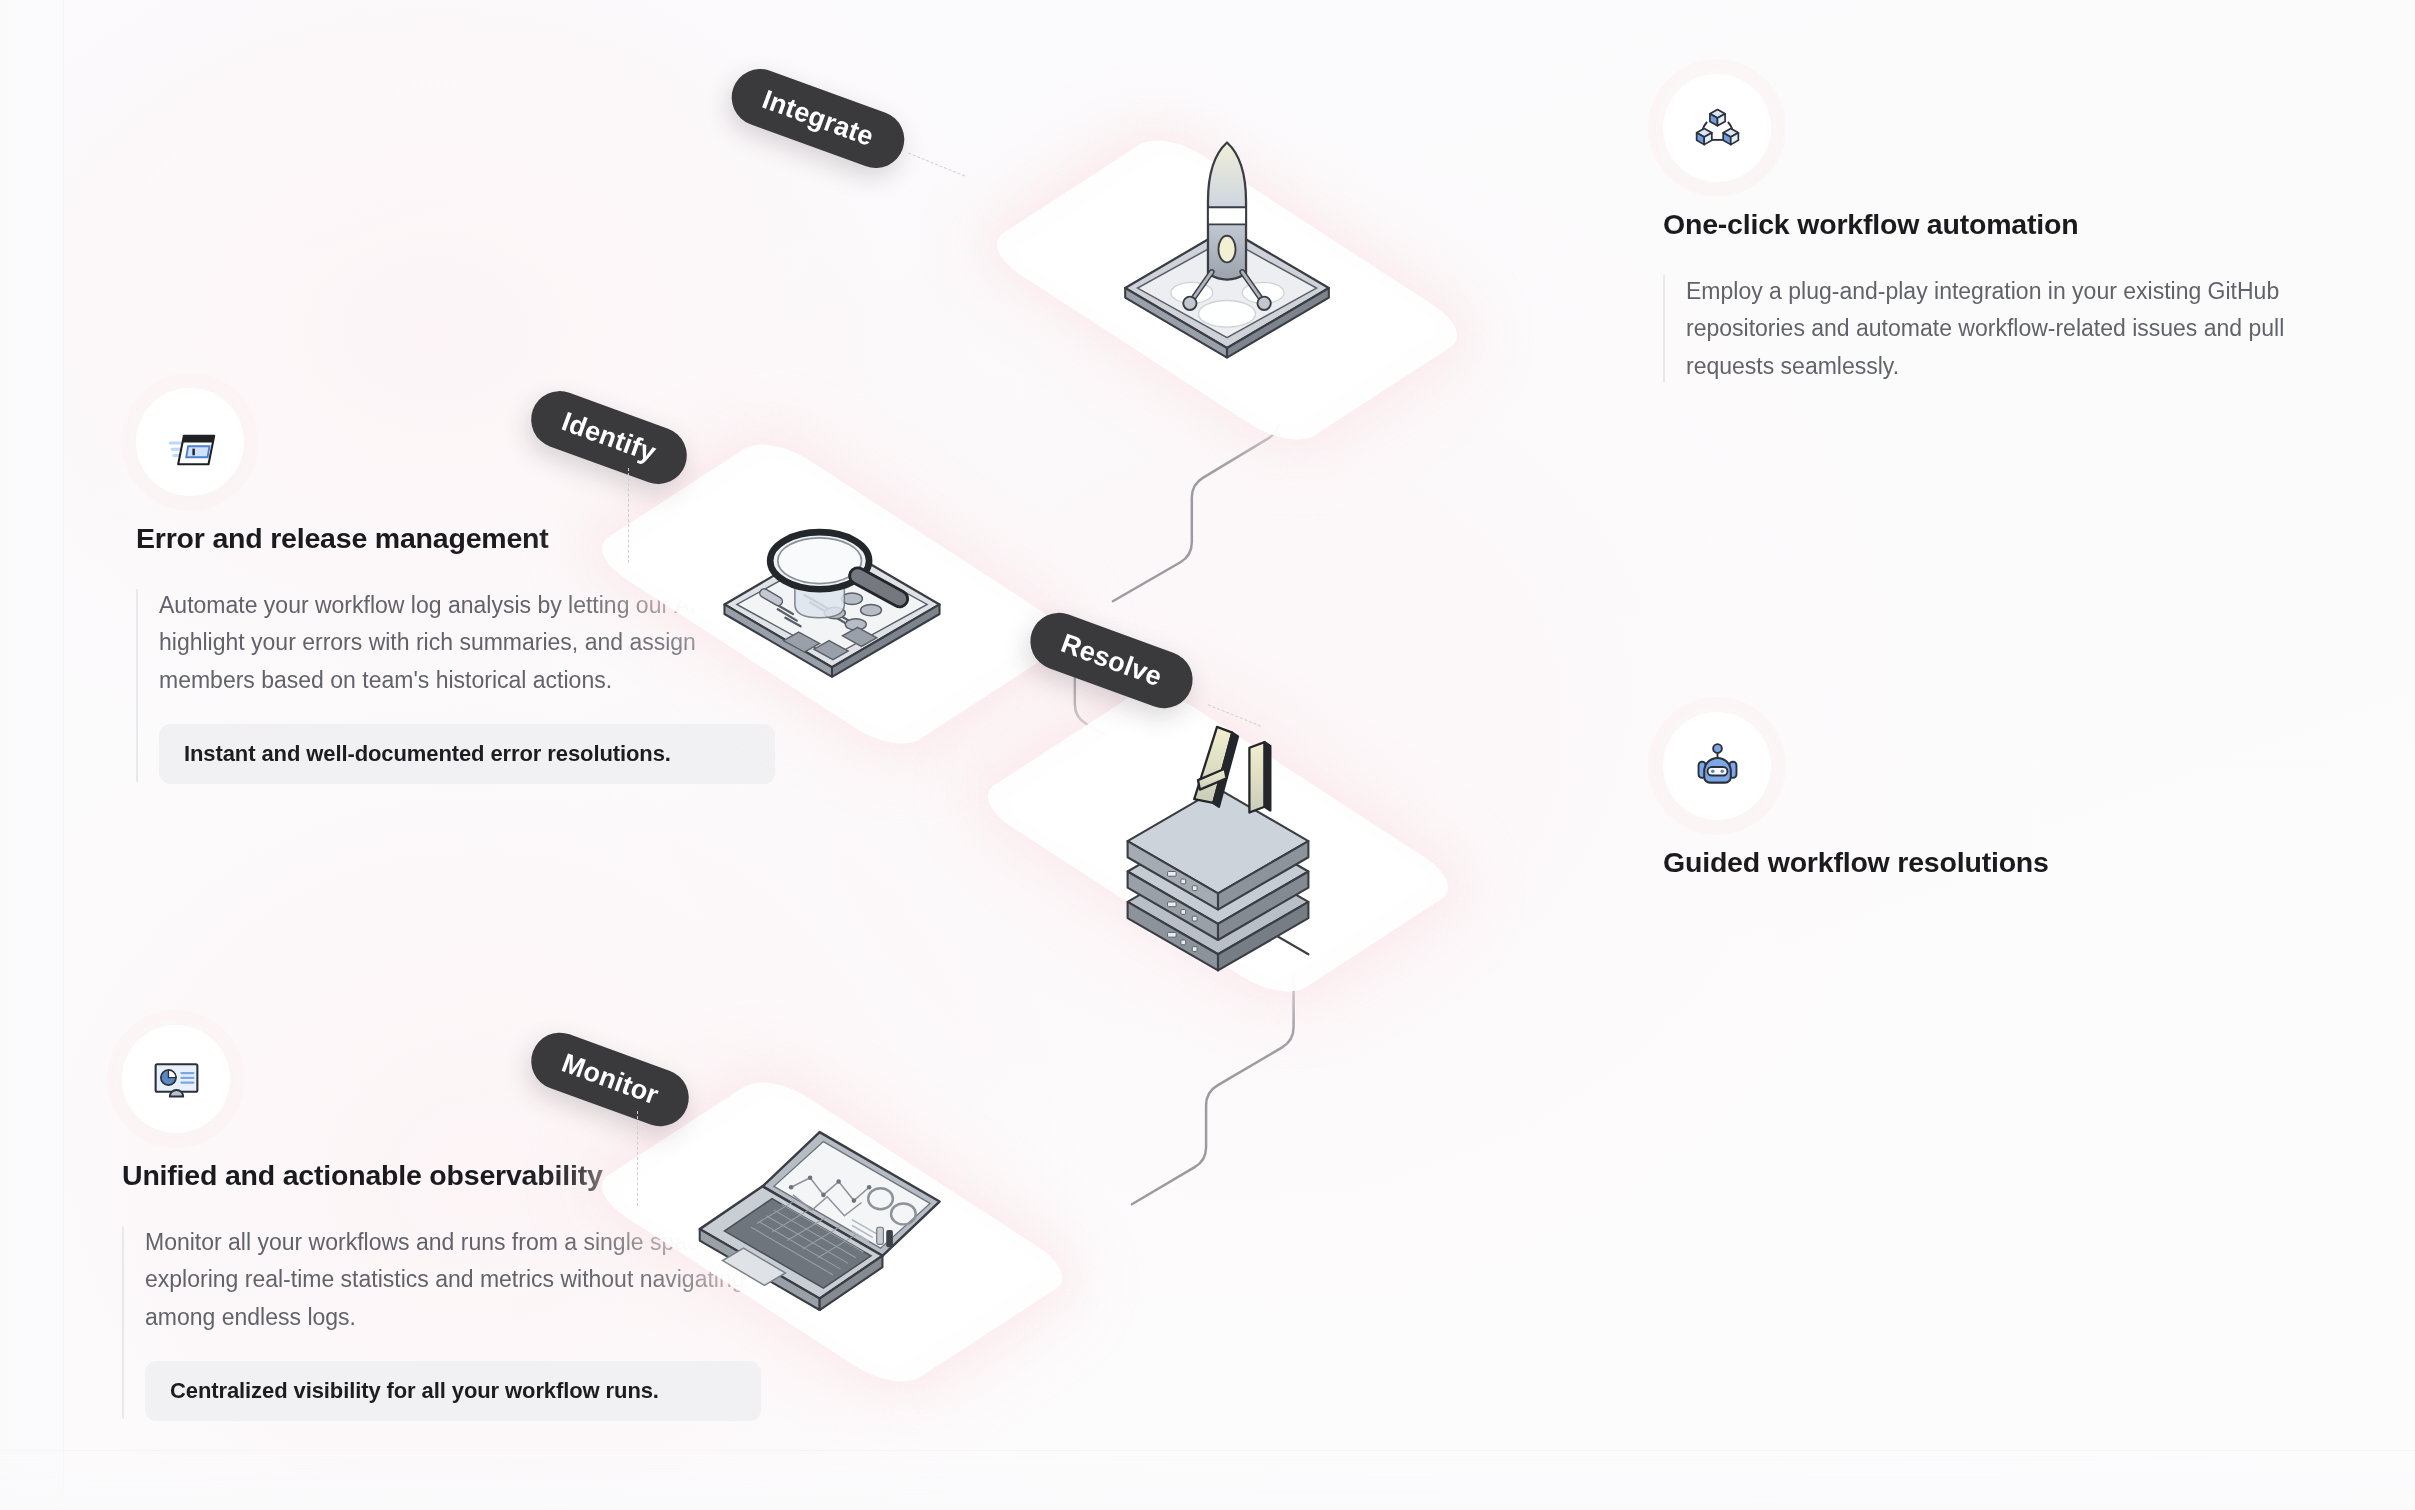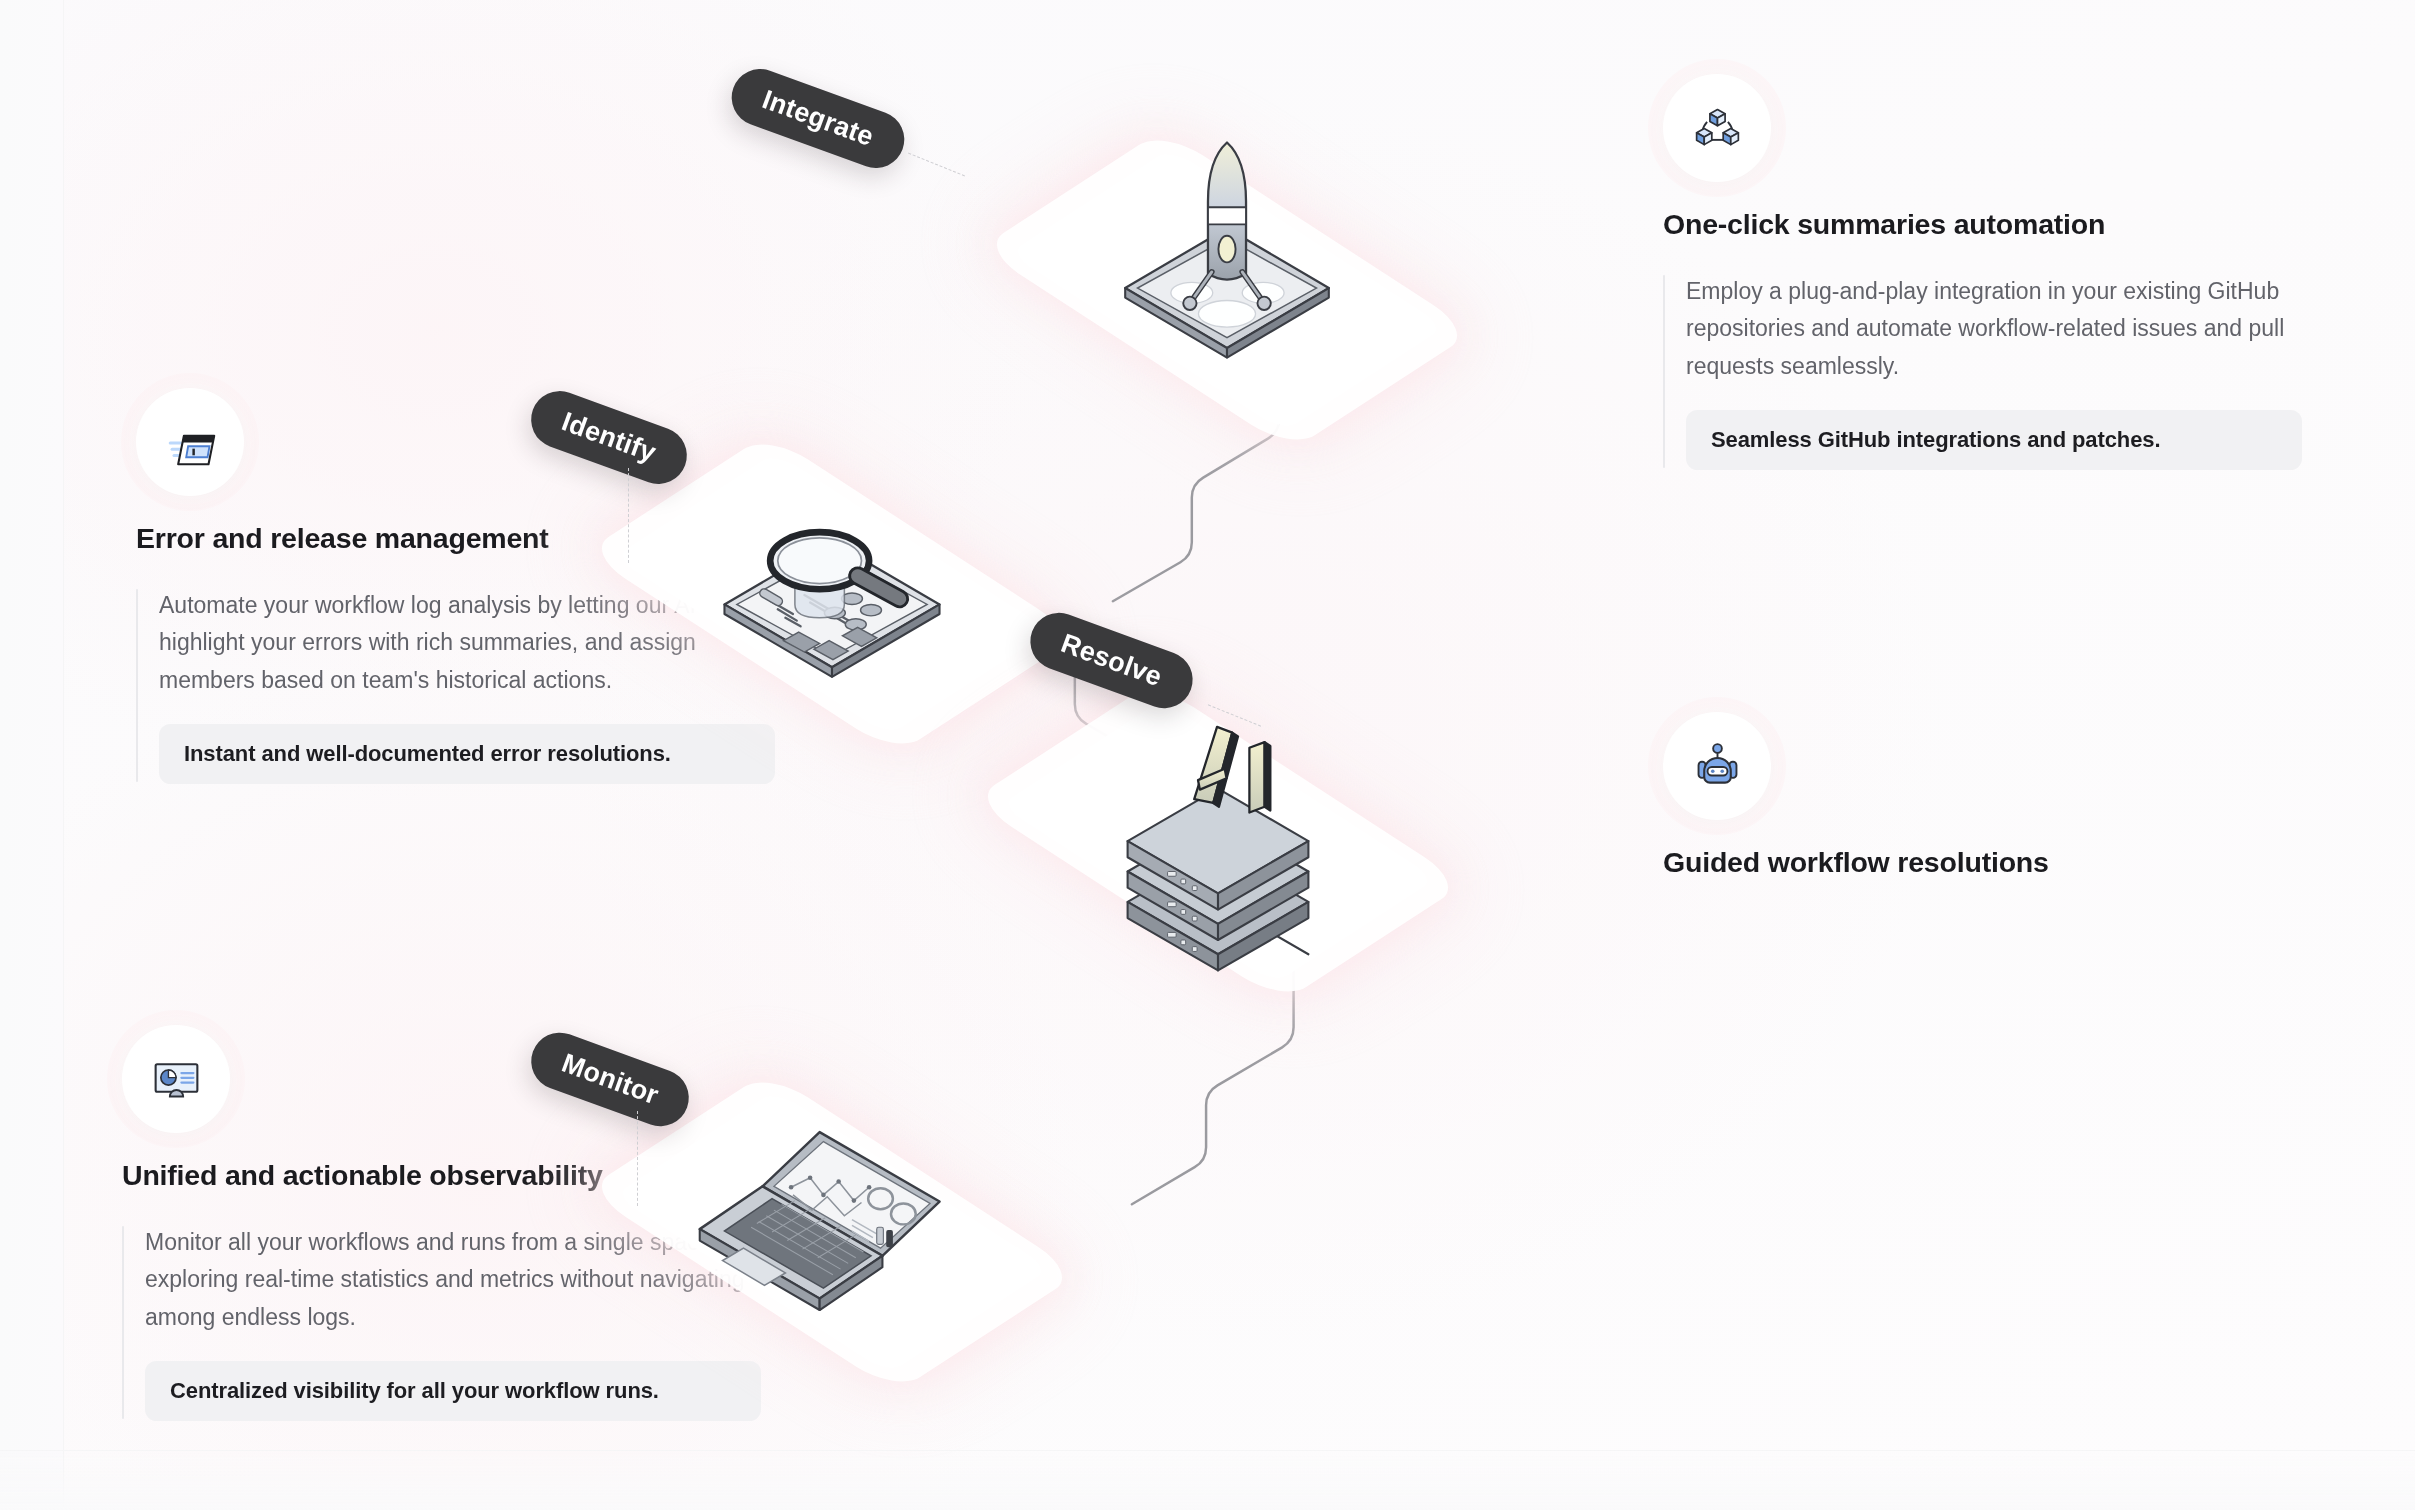--- a/index.html
+++ b/index.html
@@ -268,24 +268,23 @@
             <path d="M23 33.5 L15 38 L15 46 L23 41.5 Z" fill="#e3eefb"></path>
           </g>
           <g stroke="#2c3038" stroke-width="1.8" stroke-linejoin="round">
             <path d="M43 29 L51 33.5 L43 38 L35 33.5 Z" fill="#d8e6fa"></path>
             <path d="M35 33.5 L43 38 L43 46 L35 41.5 Z" fill="#6f9ede"></path>
             <path d="M51 33.5 L43 38 L43 46 L51 41.5 Z" fill="#e3eefb"></path>
           </g>
         </svg>
       </div>
     </div>
-    <h2 class="feature-title">One-click summaries automation</h2>
+    <h2 class="feature-title">One-click workflow automation</h2>
     <div class="feature-body">
       <p class="feature-desc">Employ a plug-and-play integration in your existing GitHub repositories and automate workflow-related issues and pull requests seamlessly.</p>
-      <div class="feature-chip">Seamless GitHub integrations and patches.</div>
     </div>
   </section>
 
   <section class="feature" id="feat-guided">
     <div class="feature-icon-wrap">
       <div class="feature-icon-glow"></div>
       <div class="feature-icon-disc">
         <svg width="55" height="55" viewBox="0 0 58 58">
           <circle cx="29" cy="10" r="4.6" fill="#7ba6e8" stroke="#2c3038" stroke-width="2"></circle>
           <path d="M29 14.6 L29 22" stroke="#2c3038" stroke-width="2"></path>

